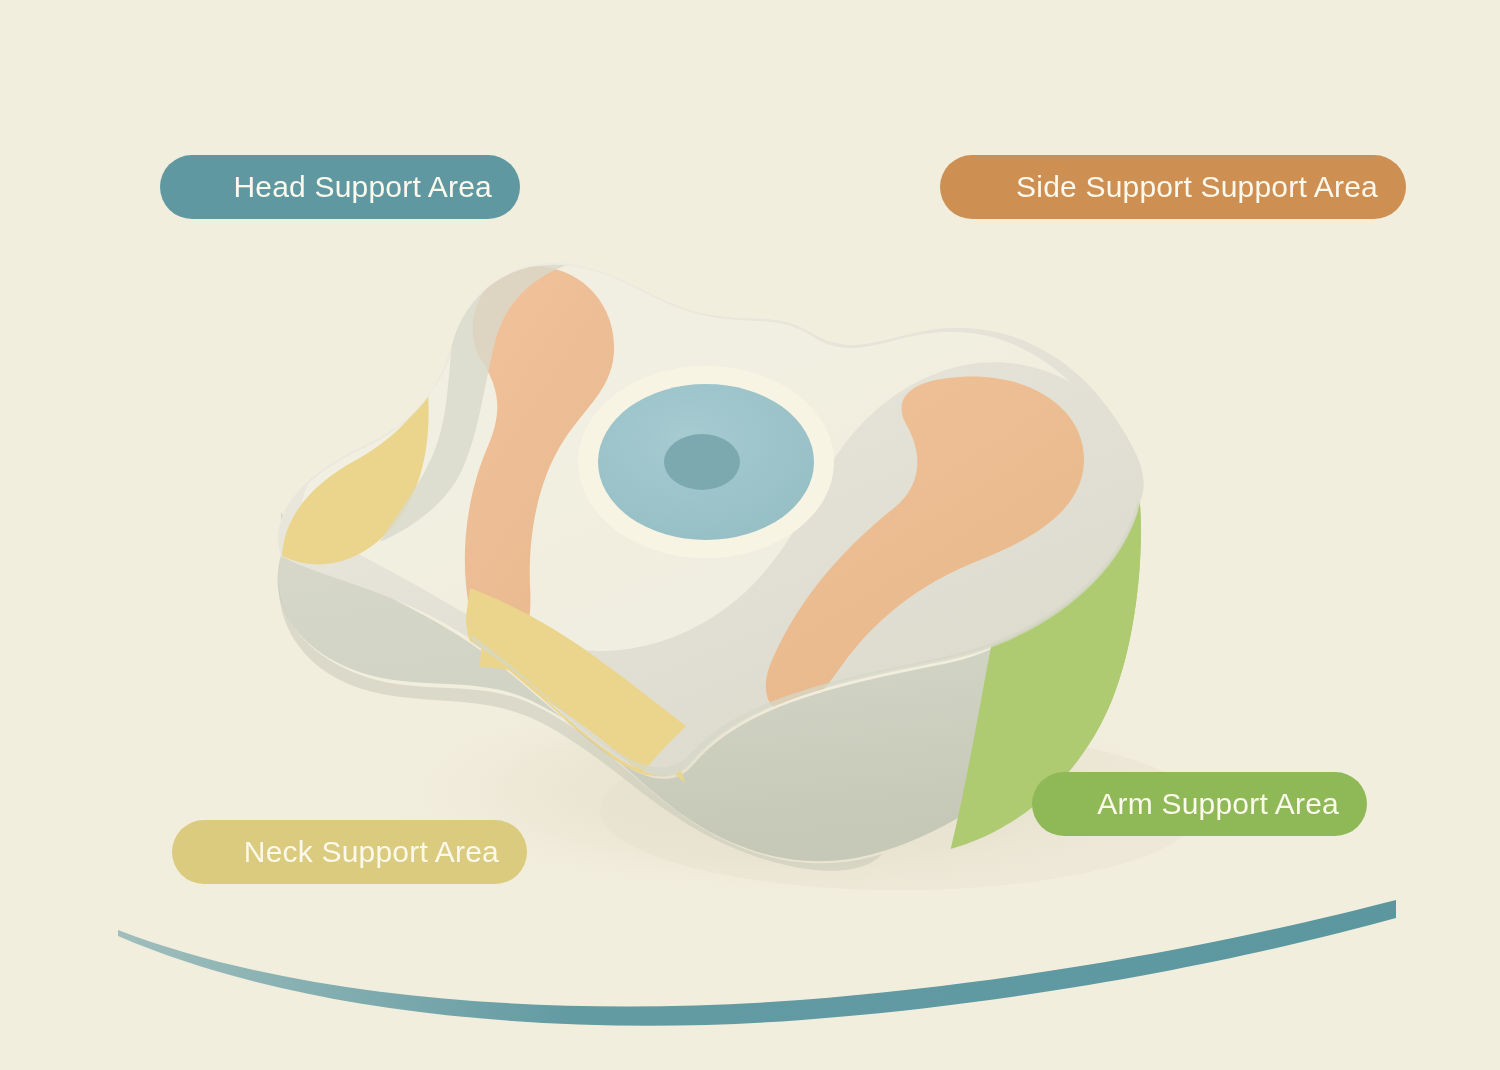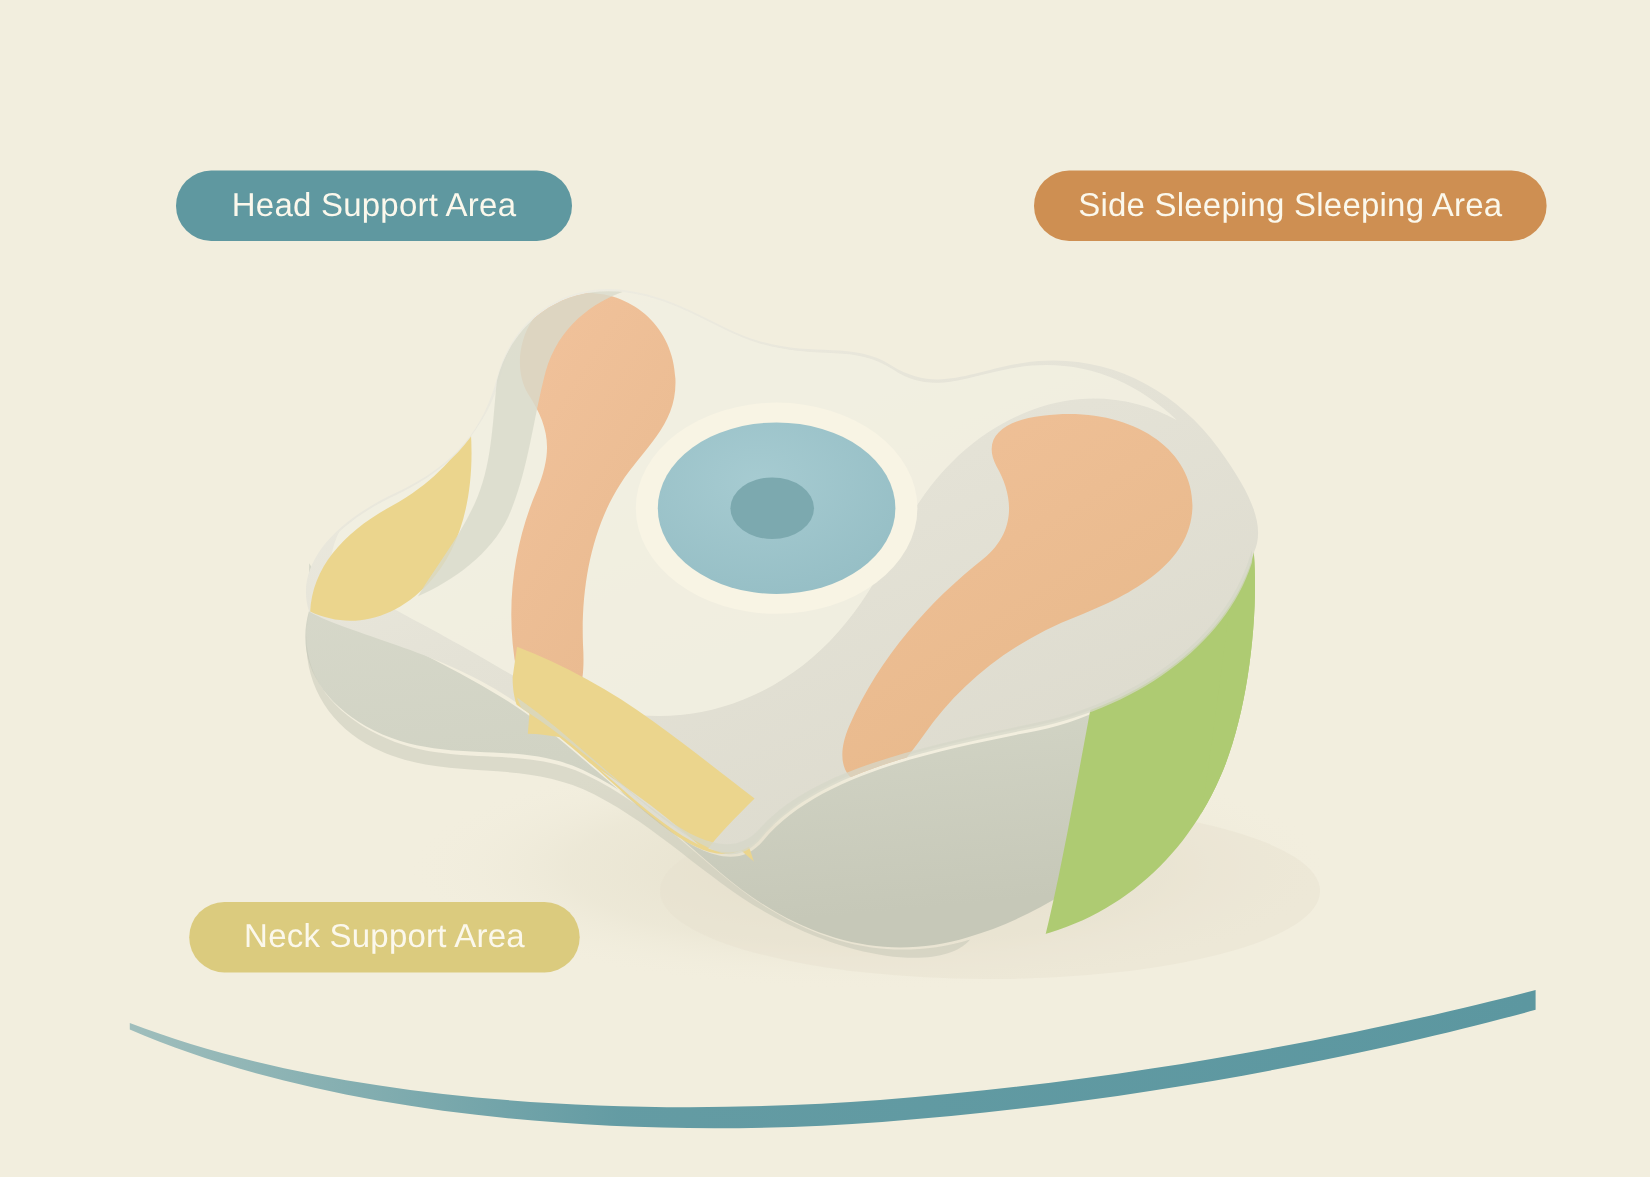--- a/index.html
+++ b/index.html
@@ -18,21 +18,21 @@
   #illustration {
     position: absolute;
     inset: 0;
     width: 1500px;
     height: 1070px;
   }
   .pill {
     position: absolute;
     display: flex;
     align-items: center;
-    justify-content: center;
+    justify-content: flex-end;
     border-radius: 999px;
     color: #FBF8EC;
     font-family: "Liberation Sans", sans-serif;
     font-size: 30px;
     font-weight: 400;
     letter-spacing: 0.2px;
     white-space: nowrap;
     box-sizing: border-box;
     padding: 0 28px;
     user-select: none;
@@ -245,21 +245,24 @@
                C1280,950 1062,1000 802,1020
                C560,1038 298,1014 118,936 Z" fill="url(#gCurve)"></path>
     </g>
   </svg>
 
   <div class="pill" id="pill-head" style="background: rgb(95, 152, 160);">
     <span>Head Support Area</span>
   </div>
 
   <div class="pill" id="pill-side" style="background: rgb(206, 143, 82);">
-    <span>Side Sleeping Sleeping Area</span>
+    <span>Side Support Support Area</span>
   </div>
 
   <div class="pill" id="pill-neck" style="background: rgb(219, 203, 126); margin-top: 48px;">
     <span>Neck Support Area</span>
   </div>
 
+  <div class="pill" id="pill-arm" style="background: rgb(143, 185, 87);">
+    <span>Arm Support Area</span>
+  </div>
 
 </div>
 
 </body></html>

